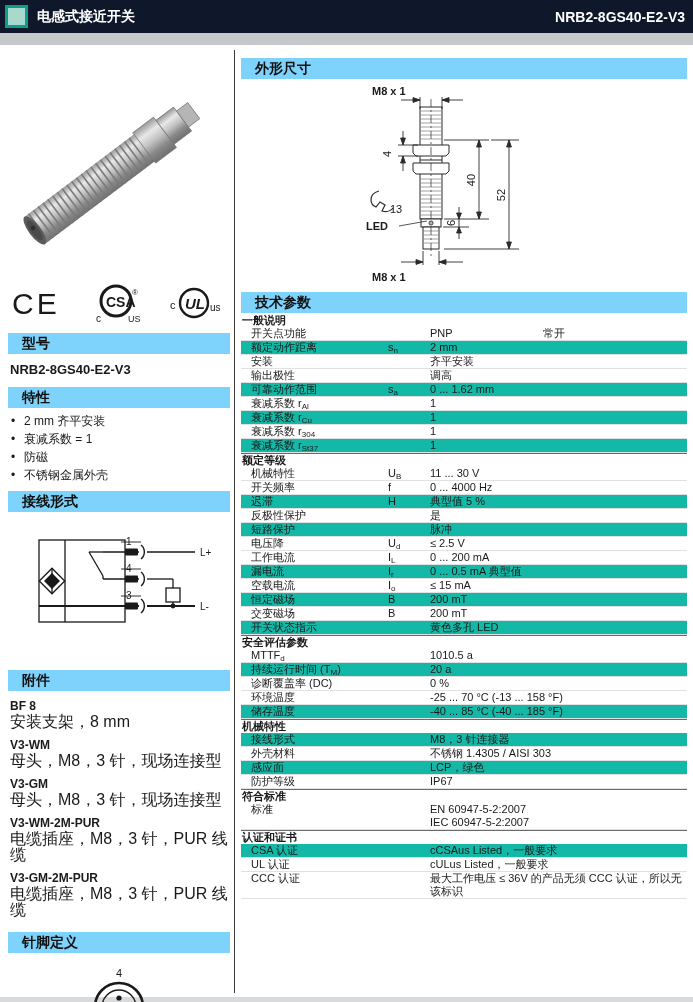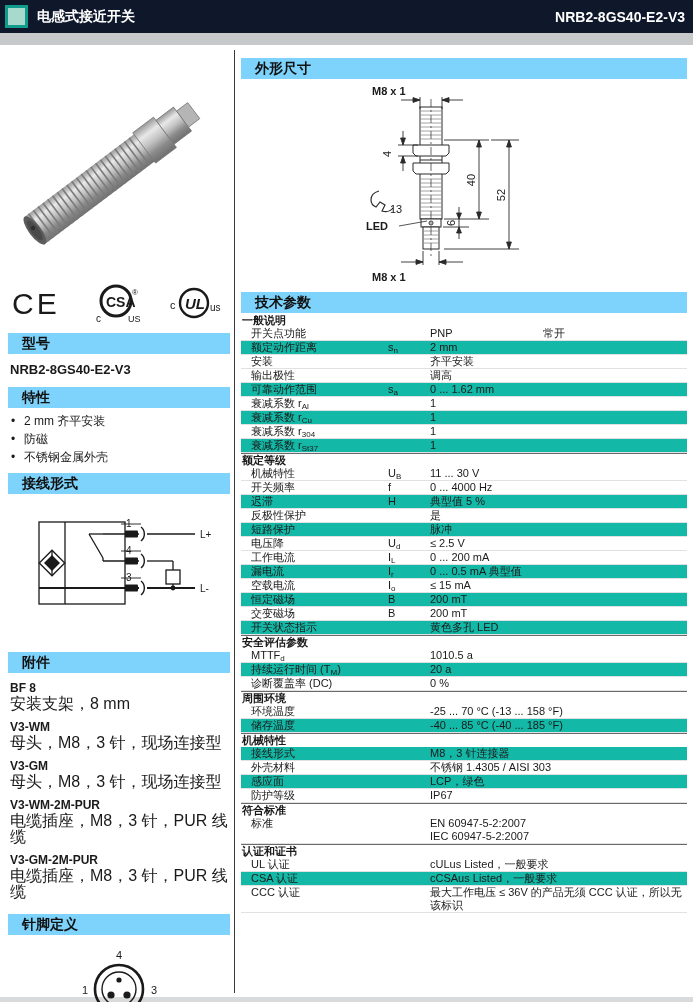--- a/index.html
+++ b/index.html
@@ -126,20 +126,21 @@
       <text x="48" y="28" font-size="10" fill="#1a1a1a">us</text>
     </svg>
   </div>
 
   <div class="sec-bar model-bar">型号</div>
   <div class="model-value">NRB2-8GS40-E2-V3</div>
 
   <div class="sec-bar">特性</div>
   <ul class="feature-list" id="feature-list">
       <li>2 mm 齐平安装</li>
+      <li>衰减系数 = 1</li>
       <li>防磁</li>
       <li>不锈钢金属外壳</li>
     </ul>
 
   <div class="sec-bar">接线形式</div>
   <svg class="wiring-svg" width="205" height="112" viewBox="0 0 205 112">
     <g fill="none" stroke="#1a1a1a" stroke-width="1.3">
       <rect x="22" y="12" width="86" height="82"></rect>
       <line x1="48" y1="12" x2="48" y2="94"></line>
 
@@ -458,21 +459,20 @@
       <div class="t-row shaded">
         <div class="t-label">持续运行时间 (T<sub>M</sub>)</div>
         <div class="t-sym"></div>
         <div class="t-val">20 a</div>
       </div>
       <div class="t-row">
         <div class="t-label">诊断覆盖率 (DC)</div>
         <div class="t-sym"></div>
         <div class="t-val">0 %</div>
       </div>
-      <div class="t-sec-head">周围环境</div>
       <div class="t-row">
         <div class="t-label">环境温度</div>
         <div class="t-sym"></div>
         <div class="t-val">-25 ... 70 °C (-13 ... 158 °F)</div>
       </div>
       <div class="t-row shaded">
         <div class="t-label">储存温度</div>
         <div class="t-sym"></div>
         <div class="t-val">-40 ... 85 °C (-40 ... 185 °F)</div>
       </div>
@@ -497,29 +497,29 @@
         <div class="t-sym"></div>
         <div class="t-val">IP67</div>
       </div>
       <div class="t-sec-head">符合标准</div>
       <div class="t-row">
         <div class="t-label">标准</div>
         <div class="t-sym"></div>
         <div class="t-val">EN 60947-5-2:2007<br>IEC 60947-5-2:2007</div>
       </div>
       <div class="t-sec-head">认证和证书</div>
+      <div class="t-row shaded">
+        <div class="t-label">CSA 认证</div>
+        <div class="t-sym"></div>
+        <div class="t-val">cCSAus Listed，一般要求</div>
+      </div>
       <div class="t-row">
         <div class="t-label">UL 认证</div>
         <div class="t-sym"></div>
         <div class="t-val">cULus Listed，一般要求</div>
-      </div>
-      <div class="t-row shaded">
-        <div class="t-label">CSA 认证</div>
-        <div class="t-sym"></div>
-        <div class="t-val">cCSAus Listed，一般要求</div>
       </div>
       <div class="t-row">
         <div class="t-label">CCC 认证</div>
         <div class="t-sym"></div>
         <div class="t-val">最大工作电压 ≤ 36V 的产品无须 CCC 认证，所以无该标识</div>
       </div>
     </div>
 </div>
 
 </body></html>

